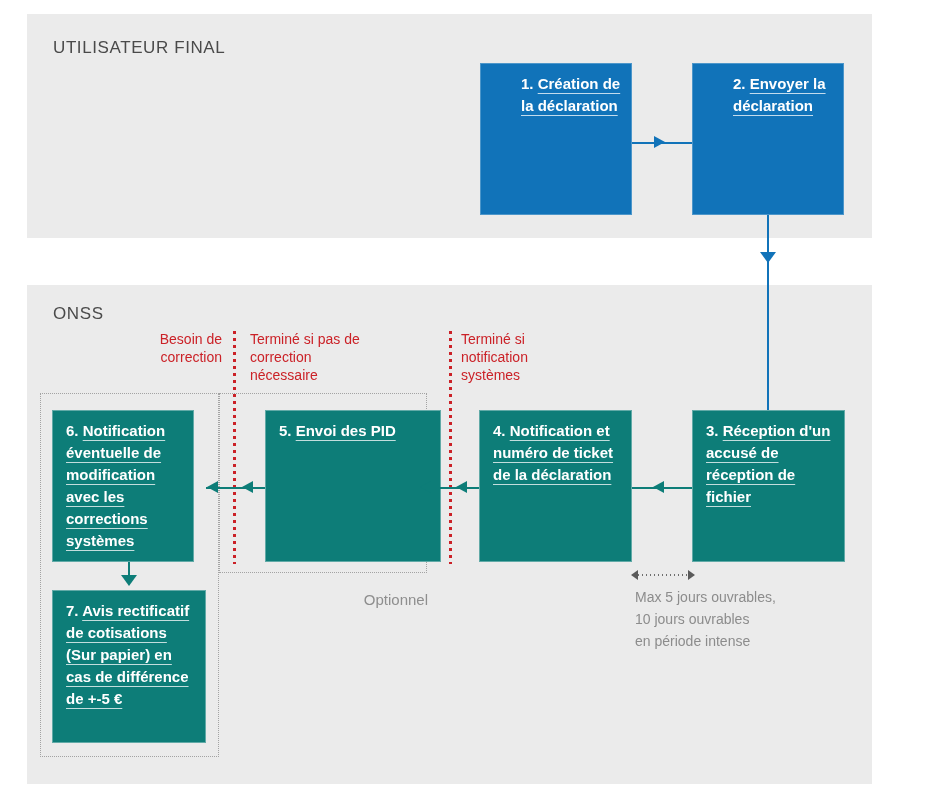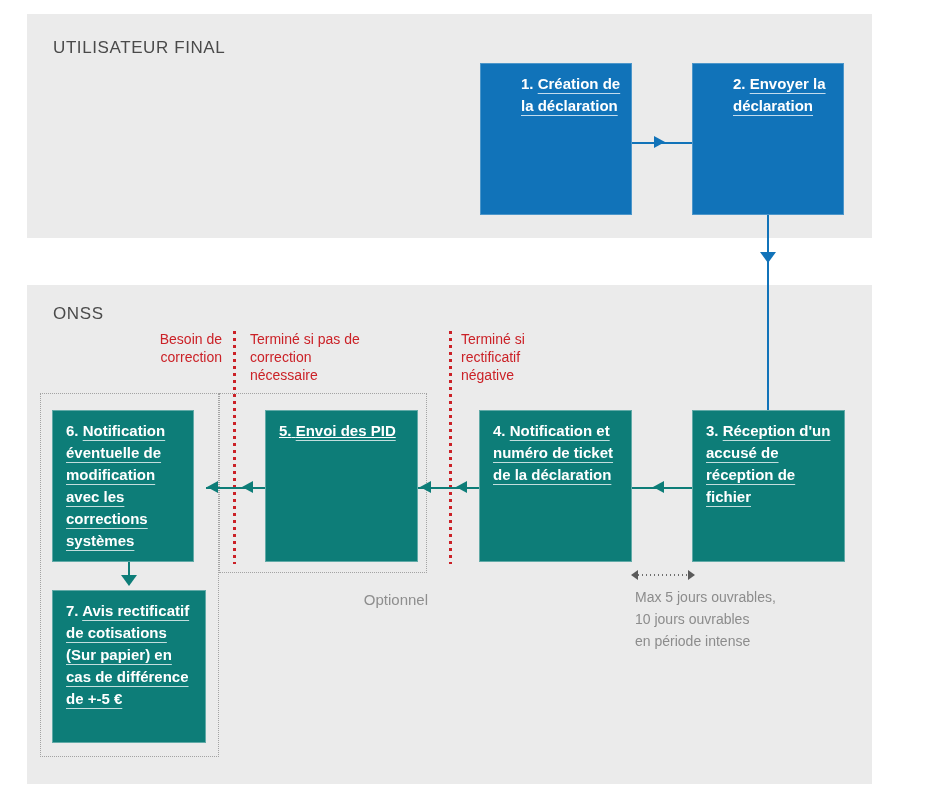--- a/index.html
+++ b/index.html
@@ -65,31 +65,31 @@
   <div class="tri tri-down-blue" style="left:760px;top:252px;"></div>
 
   <div class="dotted-rect" style="left:40px;top:393px;width:179px;height:364px;"></div>
   <div class="dotted-rect" style="left:219px;top:393px;width:208px;height:180px;"></div>
 
   <div class="vdots-red" style="left:233px;top:331px;height:233px;"></div>
   <div class="vdots-red" style="left:449px;top:331px;height:233px;"></div>
 
   <div class="cond" style="left:118px;top:330px;width:104px;text-align:right;">Besoin de correction</div>
   <div class="cond" style="left:250px;top:330px;width:112px;">Terminé si pas de correction nécessaire</div>
-  <div class="cond" style="left:461px;top:330px;width:92px;">Terminé si rectificatif négative</div>
+  <div class="cond" style="left:461px;top:330px;width:92px;">Terminé si notification systèmes</div>
 
   <div class="box teal" style="left:692px;top:410px;width:153px;height:152px;">
     <span>3.</span>
     <span class="lbl">Réception d'un accusé de réception de fichier</span>
   </div>
   <div class="box teal" style="left:479px;top:410px;width:153px;height:152px;">
     <span>4.</span>
     <span class="lbl">Notification et numéro de ticket de la déclaration</span>
   </div>
-  <div class="box teal" style="left:265px;top:410px;width:153px;height:152px;text-decoration:underline;">
+  <div class="box teal" style="left:265px;top:410px;width:176px;height:152px;">
     <span>5.</span>
     <span class="lbl">Envoi des PID</span>
   </div>
   <div class="box teal" style="left:52px;top:410px;width:142px;height:152px;">
     <span>6.</span>
     <span class="lbl">Notification éventuelle de modification avec les corrections systèmes</span>
   </div>
   <div class="box teal" style="left:52px;top:590px;width:154px;height:153px;">
     <span>7.</span>
     <span class="lbl">Avis rectificatif de cotisations (Sur papier) en cas de différence de +-5 €</span>

